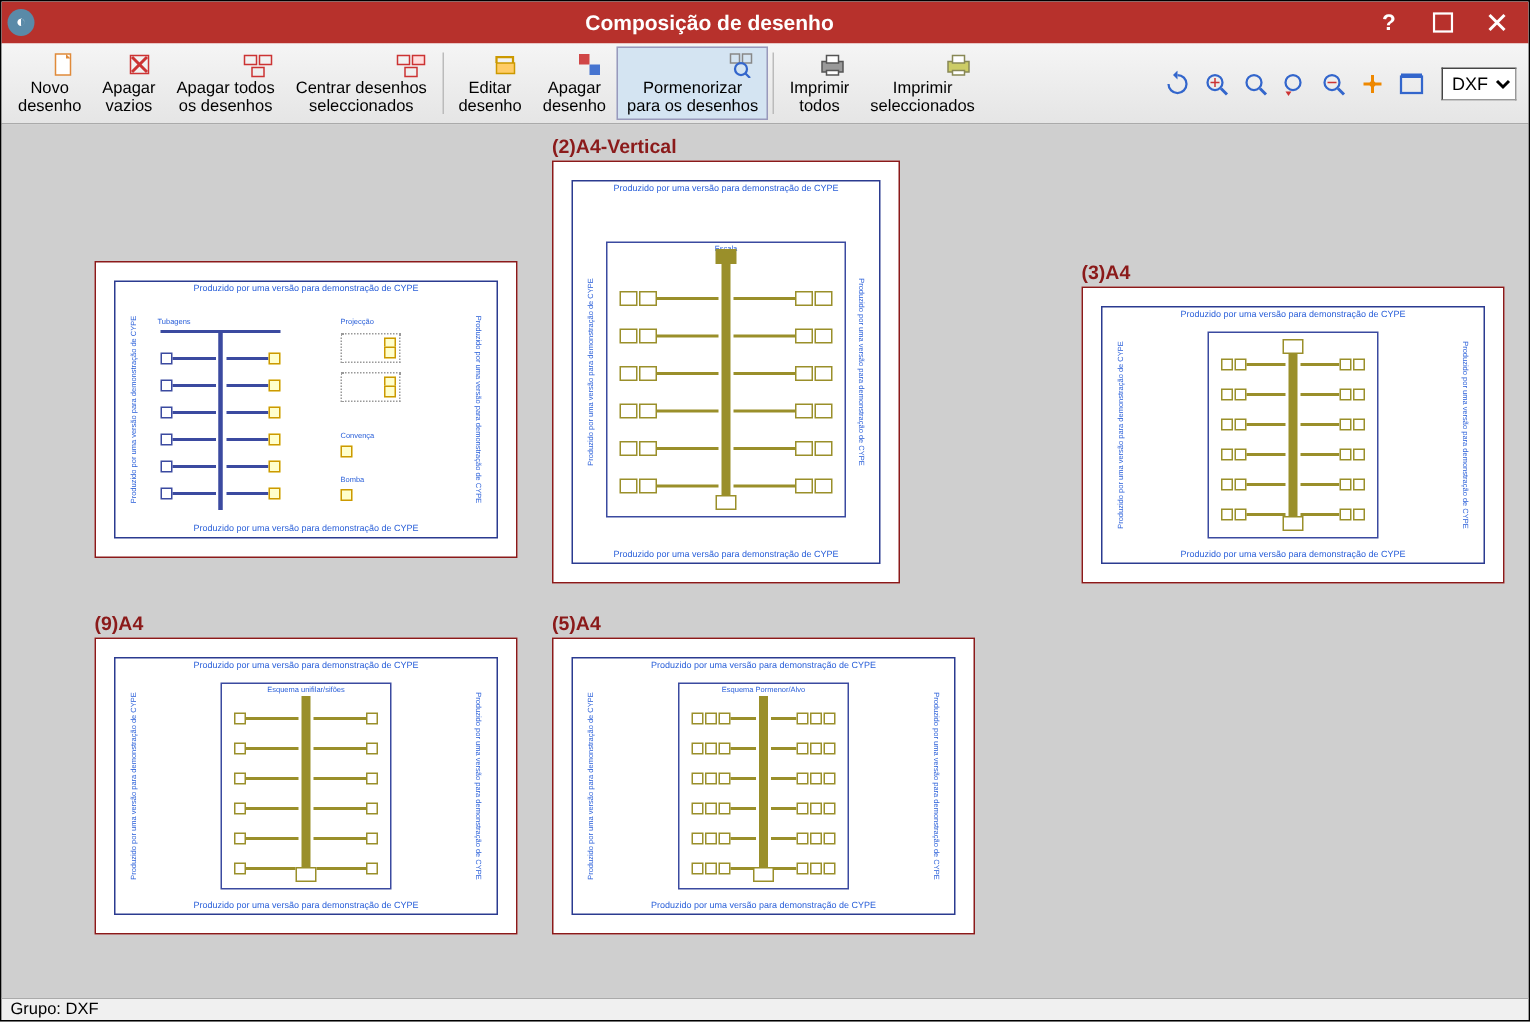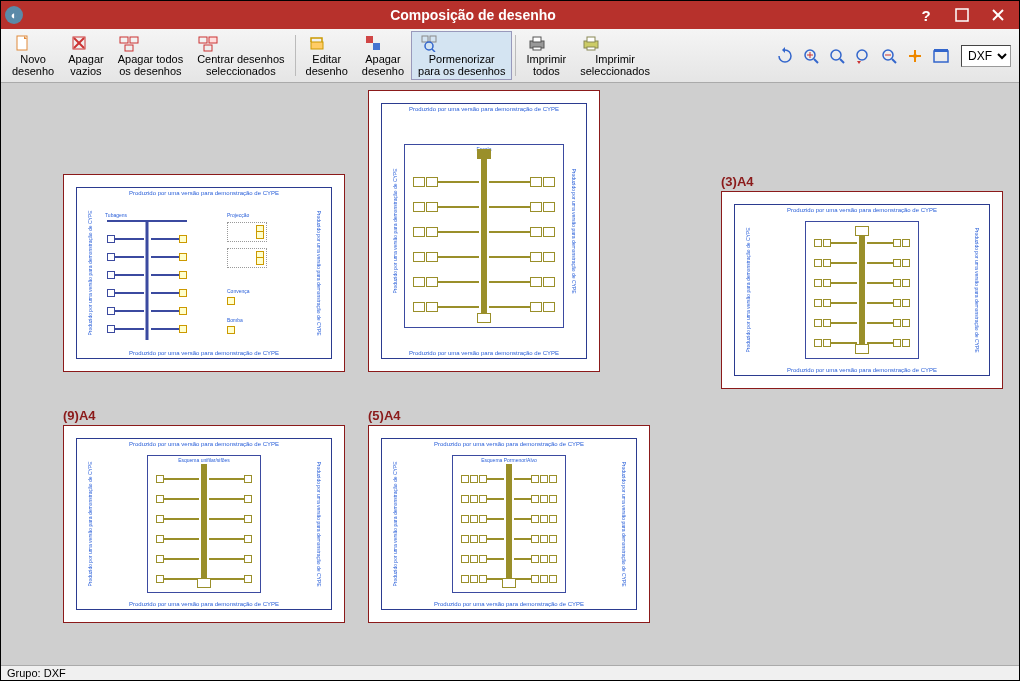--- a/index.html
+++ b/index.html
@@ -5,21 +5,21 @@
   * { box-sizing: border-box; margin: 0; padding: 0; }
   body { font-family: "Segoe UI", Tahoma, sans-serif; font-size: 11px; background: #fff; width: 1020px; height: 681px; overflow: hidden; border: 1px solid #000; }
   
   .titlebar { background: #b7312c; color: #fff; height: 28px; display: flex; align-items: center; padding: 0 4px; }
   .titlebar-icon { width: 18px; height: 18px; background: #5a8aa8; border-radius: 50%; margin-right: 8px; display:flex;align-items:center;justify-content:center;font-size:11px;color:#fff; }
   .titlebar-title { flex: 1; text-align: center; font-size: 14px; font-weight: bold; }
   .titlebar-btns { display: flex; gap: 14px; padding-right:6px; }
   .titlebar-btn { width: 22px; height: 22px; display: flex; align-items: center; justify-content: center; cursor: pointer; color:#fff; font-weight:bold; font-size:15px;}
   
   .toolbar { background: linear-gradient(#f5f5f5,#e5e5e5); border-bottom: 1px solid #aaa; height: 54px; display: flex; align-items: stretch; padding: 2px 4px; }
-  .tb-btn { display: flex; flex-direction: column; align-items: flex-start; justify-content: center; padding: 2px 6px; cursor: pointer; border: 1px solid transparent; text-align:center; line-height:1.1; min-width:44px;}
+  .tb-btn { display: flex; flex-direction: column; align-items: flex-end; justify-content: center; padding: 2px 6px; cursor: pointer; border: 1px solid transparent; text-align:center; line-height:1.1; min-width:44px;}
   .tb-btn.pressed { background:#d4e4f2; border:1px solid #99b; }
   .tb-ico { width: 22px; height: 20px; display: flex; align-items: center; justify-content: center; margin-bottom:1px;}
   .tb-lbl { font-size: 11px; color: #000; white-space: pre; }
   .tb-sep { width: 1px; background: #bbb; margin: 4px 3px; }
   .tb-spacer { flex: 1; }
   .tb-smallrow { display:flex; align-items:center; gap:2px; padding-right:4px;}
   .tb-small { width:24px; height:24px; display:flex;align-items:center;justify-content:center;border:1px solid transparent;cursor:pointer;}
   .dxf-sel { border:1px inset #999; background:#fff; font-size:12px; padding:1px 2px; height:22px; margin-left:6px;}
   
   .canvas { background: #cfcfcf; position: relative; height: 582px; overflow:hidden;}
@@ -228,20 +228,21 @@
       </div>
     <select class="dxf-sel">
       <option>DXF</option>
     </select>
   </div>
 </div>
 
 <div class="canvas">
 
   <div class="thumb" style="left:367px; top:7px;">
+    <div class="thumb-label">(2)A4-Vertical</div>
     <div class="page page-port">
       <div class="inner">
         <div class="wm top">Produzido por uma versão para demonstração de CYPE</div>
         <div class="wm bot">Produzido por uma versão para demonstração de CYPE</div>
         <div class="wm-side l">Produzido por uma versão para demonstração de CYPE</div>
         <div class="wm-side r">Produzido por uma versão para demonstração de CYPE</div>
         <div class="diagram d-port">
           <div class="diag-title">Escala</div>
           <div class="riser"></div>
             <div class="riser-top"></div>

